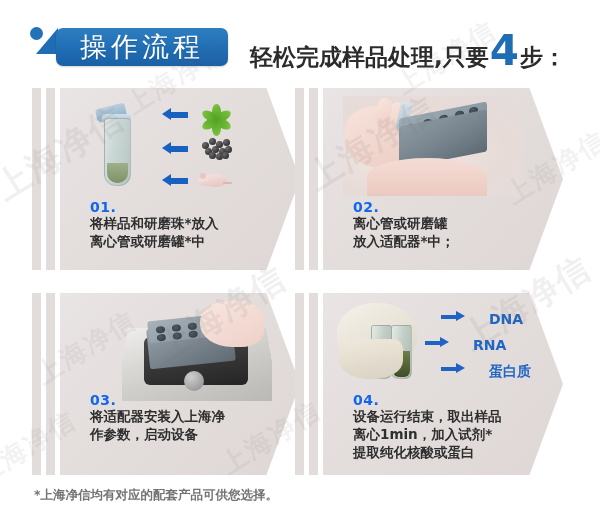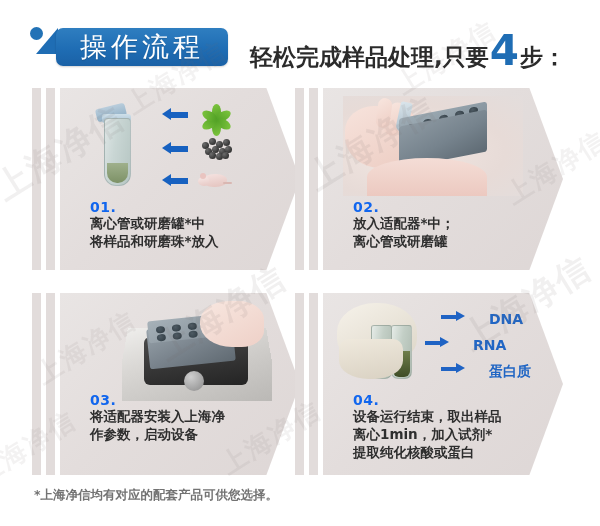--- a/index.html
+++ b/index.html
@@ -303,22 +303,22 @@
               <div class="bd"></div>
               <div class="hd"></div>
               <div class="er"></div>
               <div class="tl"></div>
             </div>
         </div>
       </div>
 
       <div class="caption" style="top:112px;">
         <div class="stepnum">01.</div>
+        <div class="cap-line">将样品和研磨珠*放入</div>
         <div class="cap-line">离心管或研磨罐*中</div>
-        <div class="cap-line">将样品和研磨珠*放入</div>
       </div>
     </div>
   </div>
 
   <div class="card c1">
     <div class="bar b1"></div>
     <div class="bar b2"></div>
     <div class="chev">
 
       <div class="photo ph2">
@@ -338,22 +338,22 @@
           <div class="hole" style="left:42px;top:13px;"></div>
             <div class="hole" style="left:58px;top:12px;"></div>
           <div class="hole" style="left:72px;top:11px;"></div>
         </div>
         <div class="block"></div>
         <div class="wrist"></div>
       </div>
 
       <div class="caption" style="top:112px;">
         <div class="stepnum">02.</div>
+        <div class="cap-line">离心管或研磨罐</div>
         <div class="cap-line">放入适配器*中；</div>
-        <div class="cap-line">离心管或研磨罐</div>
       </div>
     </div>
   </div>
 
   <div class="card c2">
     <div class="bar b1"></div>
     <div class="bar b2"></div>
     <div class="chev">
 
       <div class="photo ph3">

